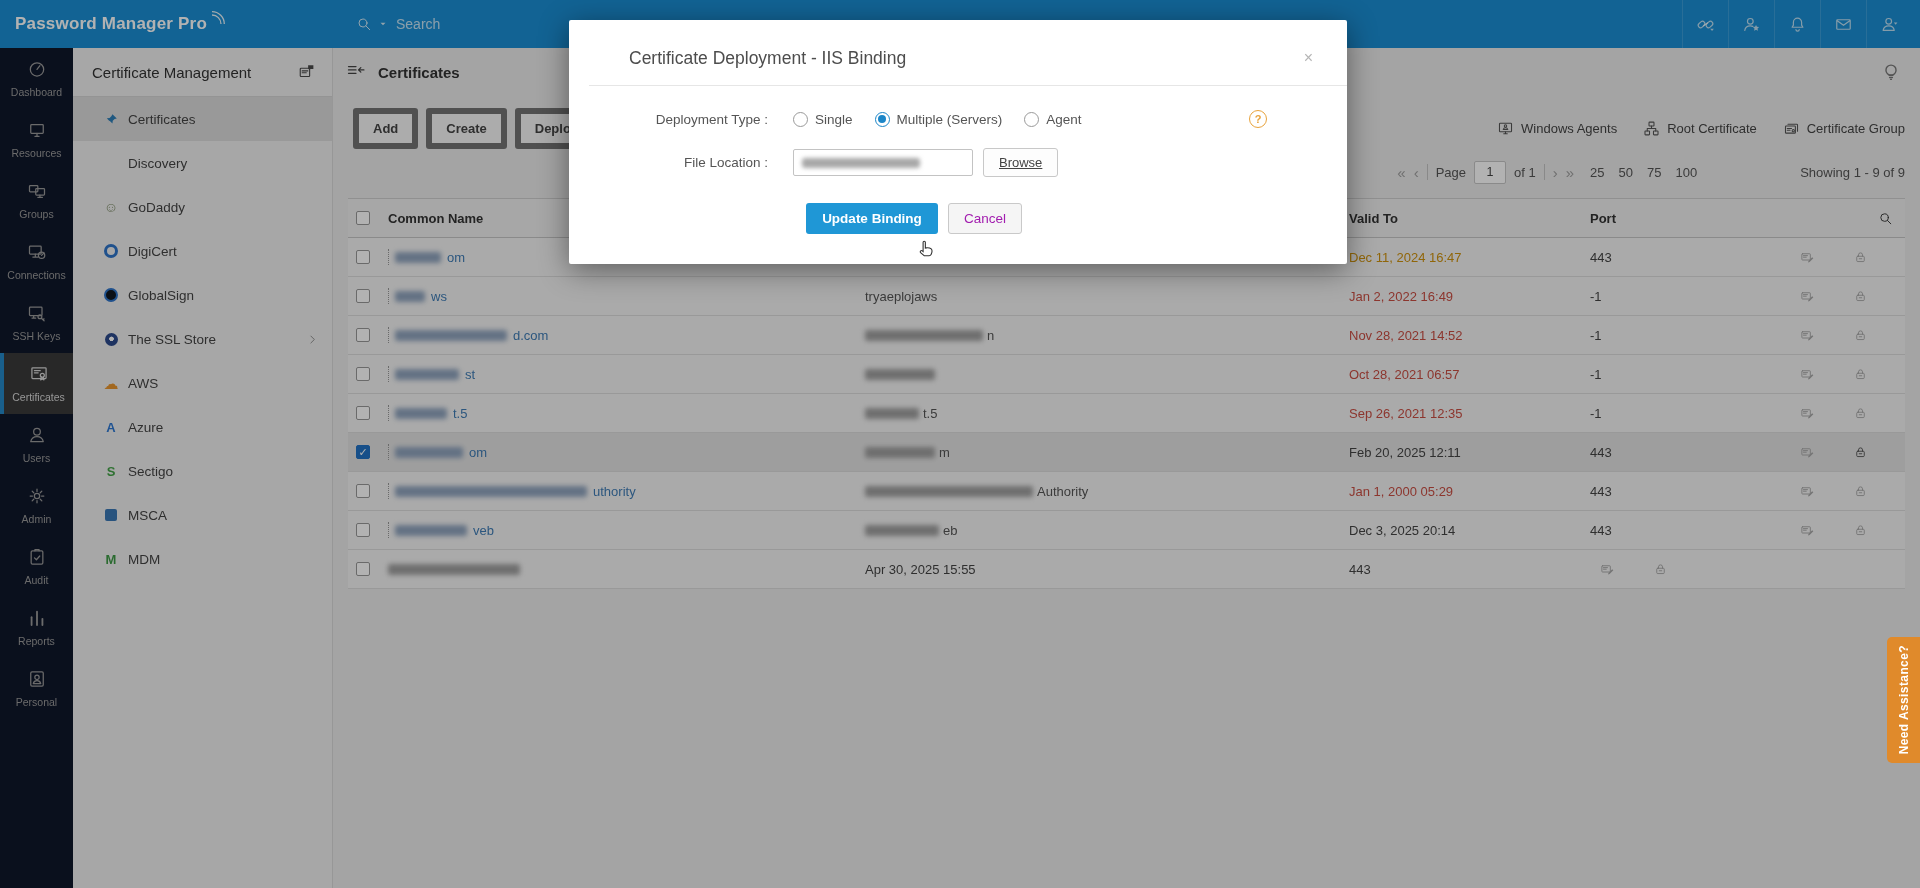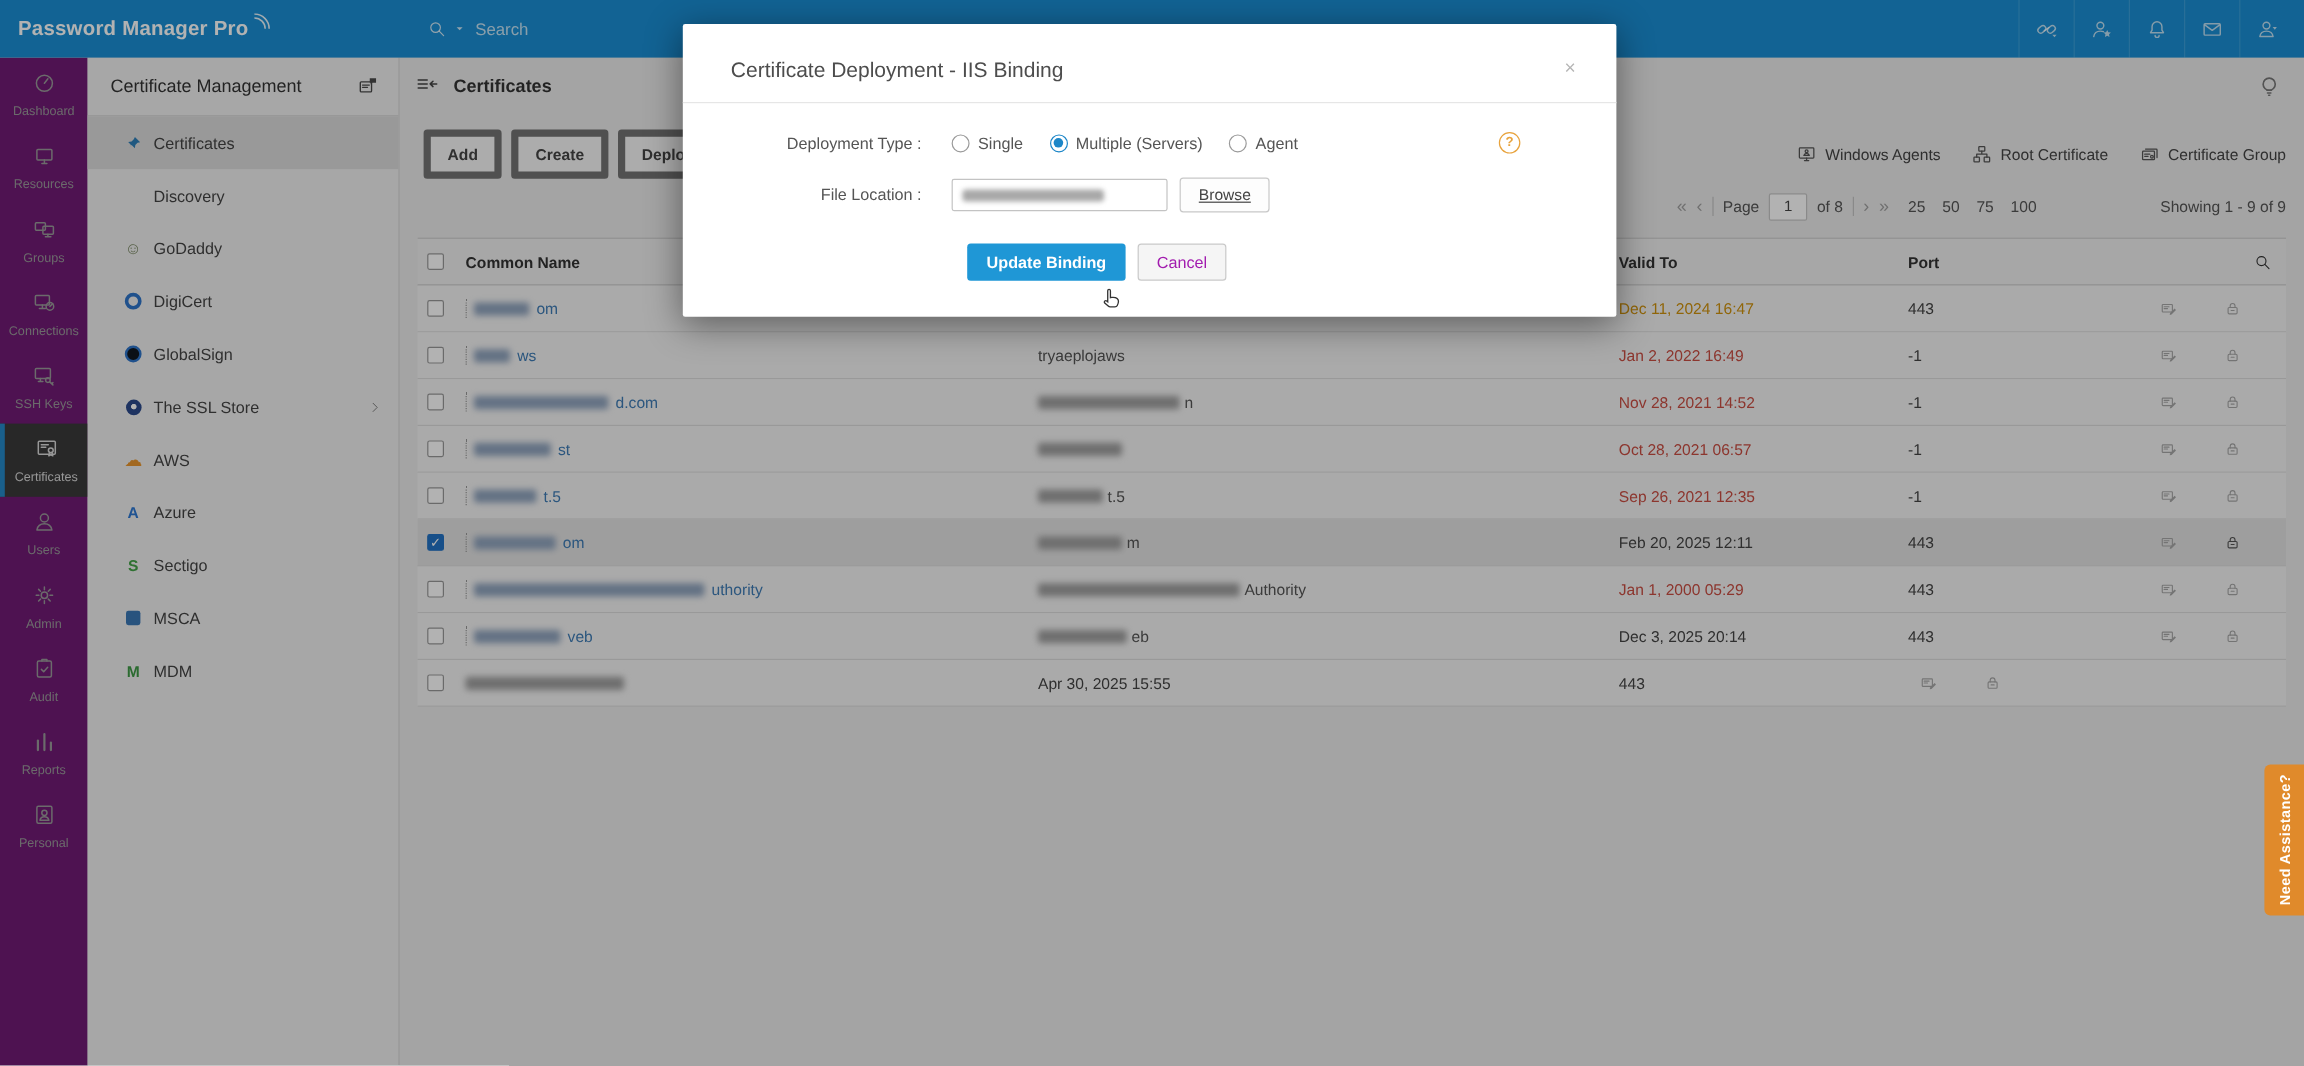--- a/index.html
+++ b/index.html
@@ -10,21 +10,21 @@
   .logo{position:absolute;left:15px;top:0;height:48px;display:flex;align-items:center;color:#fff;
         font-size:17px;font-weight:bold;letter-spacing:.2px;gap:2px;}
   .logo svg{margin-top:-10px;}
   .srch{position:absolute;left:356px;top:0;height:48px;display:flex;align-items:center;gap:6px;color:rgba(255,255,255,.8);}
   .srch input{background:transparent;border:none;outline:none;color:#fff;font-size:14px;width:220px;font-family:inherit;}
   .srch input::placeholder{color:rgba(255,255,255,.75);}
   .topicons{position:absolute;right:8px;top:0;height:48px;display:flex;align-items:stretch;}
   .ticell{width:45px;display:flex;align-items:center;justify-content:center;color:rgba(255,255,255,.72);
           border-left:1px solid rgba(255,255,255,.14);cursor:pointer;}
   
-  .rail{position:absolute;left:0;top:48px;bottom:0;width:73px;background:#701a75;z-index:9;}
+  .rail{position:absolute;left:0;top:48px;bottom:0;width:73px;background:#0f172a;z-index:9;}
   .rail-item{height:61px;display:flex;flex-direction:column;align-items:center;justify-content:center;
              gap:3px;color:#9a9a9a;cursor:pointer;box-sizing:border-box;}
   .rail-item .rlab{font-size:10.5px;}
   .rail-item.active{background:#3a3a3a;border-left:4px solid #2488c8;color:#d8d8d8;}
   
   .sbar{position:absolute;left:73px;top:48px;bottom:0;width:260px;background:#f0f0f0;z-index:9;
         border-right:1px solid #d8d8d8;box-sizing:border-box;}
   .sb-head{height:48px;display:flex;align-items:center;padding:0 16px 0 19px;border-bottom:1px solid #d5d5d5;
            font-size:15px;color:#333;}
   .sb-head .ttl{flex:1;}
@@ -80,21 +80,21 @@
   .blur.bl-mid{background:#9f9f9f;}
   .frag{cursor:pointer;}
   .midc{color:#555;display:flex;align-items:center;gap:4px;}
   .iconsc{display:flex;gap:38px;padding-left:10px;color:#a6a6a6;}
   .iconsc .ric{cursor:pointer;display:flex;}
   .thead .iconsc{justify-content:flex-end;padding-right:12px;color:#333;}
   
   .ovl{position:absolute;inset:0;background:rgba(0,0,0,.30);z-index:50;}
   .modal{position:absolute;left:569px;top:20px;width:778px;background:#fff;z-index:60;border-radius:2px;
          box-shadow:0 6px 30px rgba(0,0,0,.45);}
-  .m-head{padding:28px 40px 16px;border-bottom:1px solid #e6e6e6;position:relative;}
+  .m-head{padding:28px 40px 16px;border-bottom:1px solid #e6e6e6;position:relative;margin-left:20px;}
   .m-title{font-size:17.5px;color:#4d4d4d;}
   .m-close{position:absolute;right:34px;top:30px;color:#b5b5b5;font-size:16px;cursor:pointer;line-height:1;}
   .m-body{padding:24px 40px 30px 0;}
   .m-row{display:flex;align-items:center;margin:0 40px 20px 0;}
   .m-lab{width:199px;text-align:right;margin-right:25px;font-size:13.5px;color:#555;flex:none;}
   .radios{display:flex;gap:22px;align-items:center;flex:1;}
   .radio{display:flex;align-items:center;gap:7px;font-size:13.5px;color:#555;cursor:pointer;}
   .rb{width:15px;height:15px;border-radius:50%;border:1px solid #9a9a9a;box-sizing:border-box;position:relative;background:#fff;}
   .rb.on{border-color:#1c86c8;}
   .rb.on::after{content:"";position:absolute;inset:2.5px;border-radius:50%;background:#1c86c8;}
@@ -427,21 +427,21 @@
         </div>
       </div>
   </div>
 
   <div class="pagin">
     <span class="pgar">«</span>
     <span class="pgar">‹</span>
     <span class="pgsep"></span>
     <span>Page</span>
     <input class="pginput" value="1" style="">
-    <span>of 8</span>
+    <span>of 1</span>
     <span class="pgsep"></span>
     <span class="pgar">›</span>
     <span class="pgar">»</span>
     <span id="pg-sizes" style="display:flex;gap:14px;margin-left:8px;">
         <span class="pgsize">25</span>
         <span class="pgsize">50</span>
         <span class="pgsize">75</span>
         <span class="pgsize">100</span>
       </span>
     <span class="showing">Showing 1 - 9 of 9</span>

